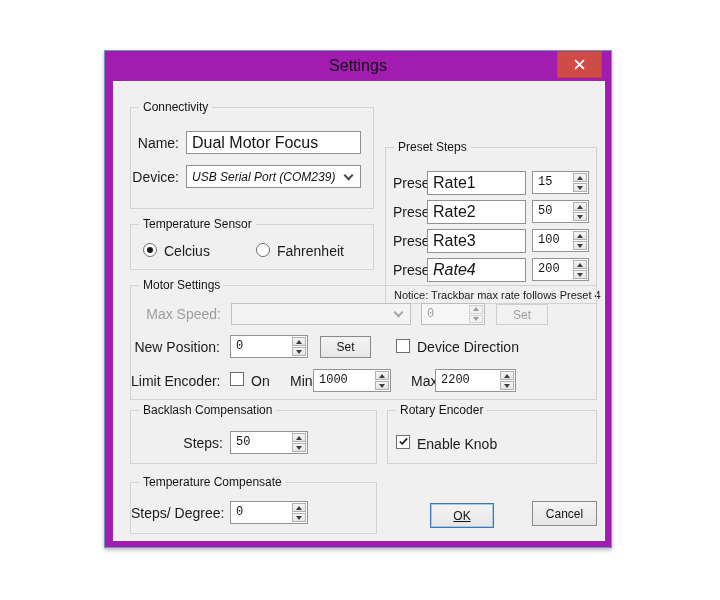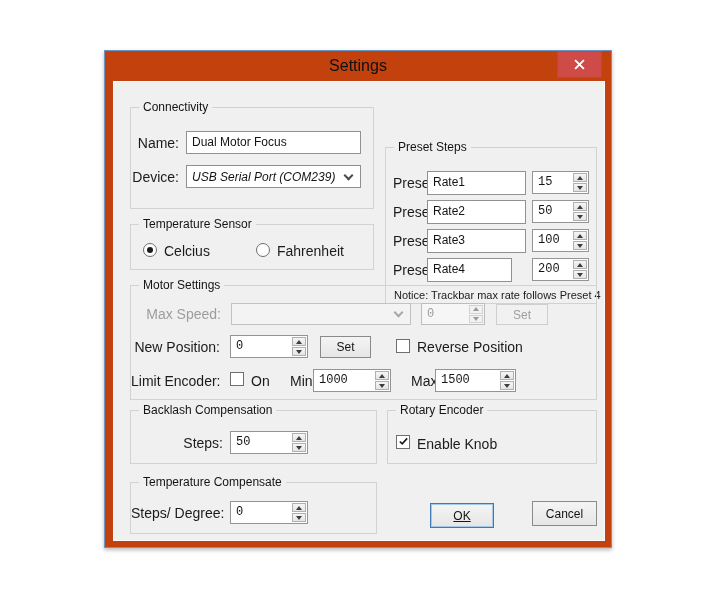--- a/index.html
+++ b/index.html
@@ -1,33 +1,33 @@
 <!DOCTYPE html>
 <html><head>
 <meta charset="utf-8">
 <style>
   * { margin:0; padding:0; box-sizing:border-box; }
   html,body { width:720px; height:600px; background:#ffffff; overflow:hidden;
     font-family:"Liberation Sans","DejaVu Sans",sans-serif; }
   .dialog { position:absolute; left:104px; top:50px; width:508px; height:498px;
-    background:#c2410c; border:1px solid #6e96c2; box-shadow:0 2px 4px rgba(0,0,0,.28); }
+    background:#a21caf; border:1px solid #6e96c2; box-shadow:0 2px 4px rgba(0,0,0,.28); }
   .titlebar { position:absolute; left:0; top:0; width:100%; height:30px; }
   .title { width:100%; text-align:center; line-height:29px; font-size:16px; color:#101010; }
   .close-btn { position:absolute; top:0; right:9px; width:45px; height:27px;
     background:#cf4b47; border:1px solid #c24340; display:flex; align-items:center; justify-content:center; cursor:default; }
   .client { position:absolute; left:8px; top:30px; width:492px; height:460px;
     background:#f0f0f0; border:1px solid #fbfbfb; }
   .group { position:absolute; border:1px solid #d2d2d2; }
   .glabel { position:absolute; top:-8px; left:8px; background:#f0f0f0; padding:0 4px;
     font-size:12px; line-height:15px; color:#141414; white-space:nowrap; }
   .lbl { position:absolute; font-size:14px; line-height:16px; color:#1b1b1b; white-space:nowrap; }
   .lbl.r { text-align:right; }
   .lbl.dis { color:#9d9d9d; }
   .tbox { position:absolute; background:#fff; border:1px solid #919191;
-    font-size:12px; line-height:21px; padding-left:5px; color:#141414; white-space:nowrap; overflow:hidden; }
+    font-size:16px; line-height:21px; padding-left:5px; color:#141414; white-space:nowrap; overflow:hidden; }
   .combo { position:absolute; background:#fff; border:1px solid #8f8f8f;
     font-size:12px; color:#141414; display:flex; align-items:center; padding-left:5px; white-space:nowrap; }
   .combo .cval { flex:1; overflow:hidden;font-style:italic; }
   .chev { width:7px; height:7px; border-right:2px solid #4a4a4a; border-bottom:2px solid #4a4a4a;
     transform:rotate(45deg); margin:-3px 8px 0 4px; flex:none; }
   .combo.disabled { background:#f3f3f3; border-color:#c2c2c2; }
   .combo.disabled .chev { border-color:#a8a8a8; }
   .spin { position:absolute; background:#fff; border:1px solid #949494; display:flex; height:23px;font-family:Liberation Mono, monospace; }
   .spin .sval { flex:1; font-size:12px; line-height:21px; padding-left:5px; color:#141414; overflow:hidden; }
   .spin .sud { width:16px; display:flex; flex-direction:column; padding:1px; gap:1px; }
@@ -121,21 +121,21 @@
             <div class="sbtn">
               <i class="tri-up"></i>
             </div>
             <div class="sbtn">
               <i class="tri-down"></i>
             </div>
           </div>
       </div>
 
       <div class="lbl" style="left:7px;top:114px;">Preset 4:</div>
-      <div class="tbox" style="left:41px;top:110px;width:85px;height:24px;">Rate4</div>
+      <div class="tbox" style="left:41px;top:110px;width:99px;height:24px;font-style:italic;">Rate4</div>
       <div class="spin" style="left:146px;top:110px;width:57px;">
         <div class="sval">200</div>
         <div class="sud">
             <div class="sbtn">
               <i class="tri-up"></i>
             </div>
             <div class="sbtn">
               <i class="tri-down"></i>
             </div>
           </div>
@@ -180,40 +180,40 @@
             <div class="sbtn">
               <i class="tri-up"></i>
             </div>
             <div class="sbtn">
               <i class="tri-down"></i>
             </div>
           </div>
       </div>
       <div class="btn" style="left:189px;top:50px;width:51px;height:22px;">Set</div>
       <div class="cb" style="left:265px;top:53px;"></div>
-      <div class="lbl" style="left:286px;top:53px;">Reverse Position</div>
+      <div class="lbl" style="left:286px;top:53px;">Device Direction</div>
 
       <div class="lbl r" style="left:0;top:87px;width:86px;">Limit Encoder:</div>
       <div class="cb" style="left:99px;top:86px;"></div>
       <div class="lbl" style="left:120px;top:87px;">On</div>
       <div class="lbl" style="left:159px;top:87px;">Min:</div>
       <div class="spin" style="left:182px;top:83px;width:78px;">
         <div class="sval">1000</div>
         <div class="sud">
             <div class="sbtn">
               <i class="tri-up"></i>
             </div>
             <div class="sbtn">
               <i class="tri-down"></i>
             </div>
           </div>
       </div>
       <div class="lbl" style="left:280px;top:87px;">Max:</div>
       <div class="spin" style="left:304px;top:83px;width:81px;">
-        <div class="sval">1500</div>
+        <div class="sval">2200</div>
         <div class="sud">
             <div class="sbtn">
               <i class="tri-up"></i>
             </div>
             <div class="sbtn">
               <i class="tri-down"></i>
             </div>
           </div>
       </div>
     </div>

